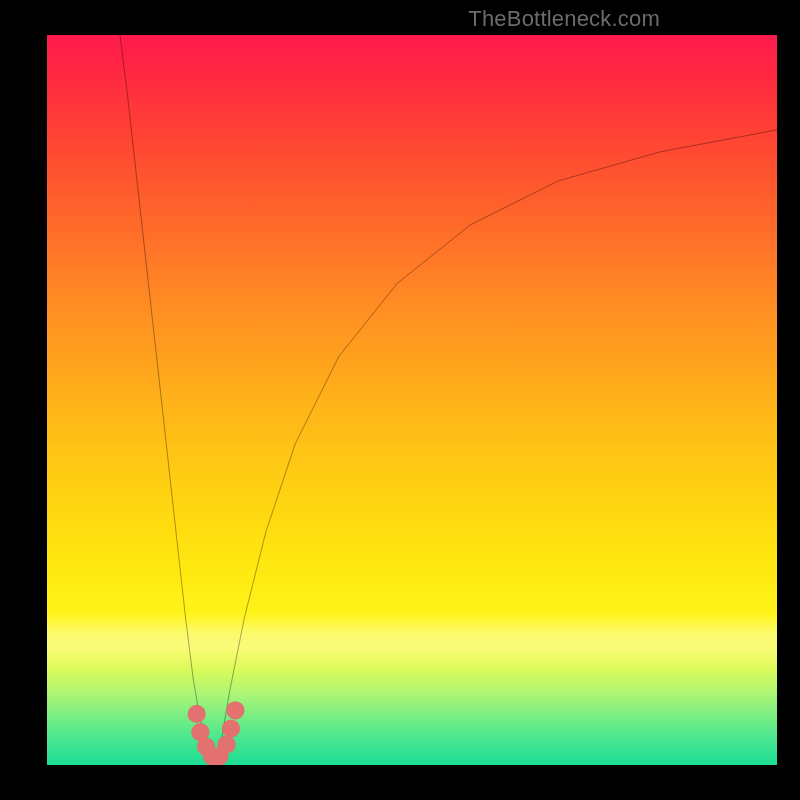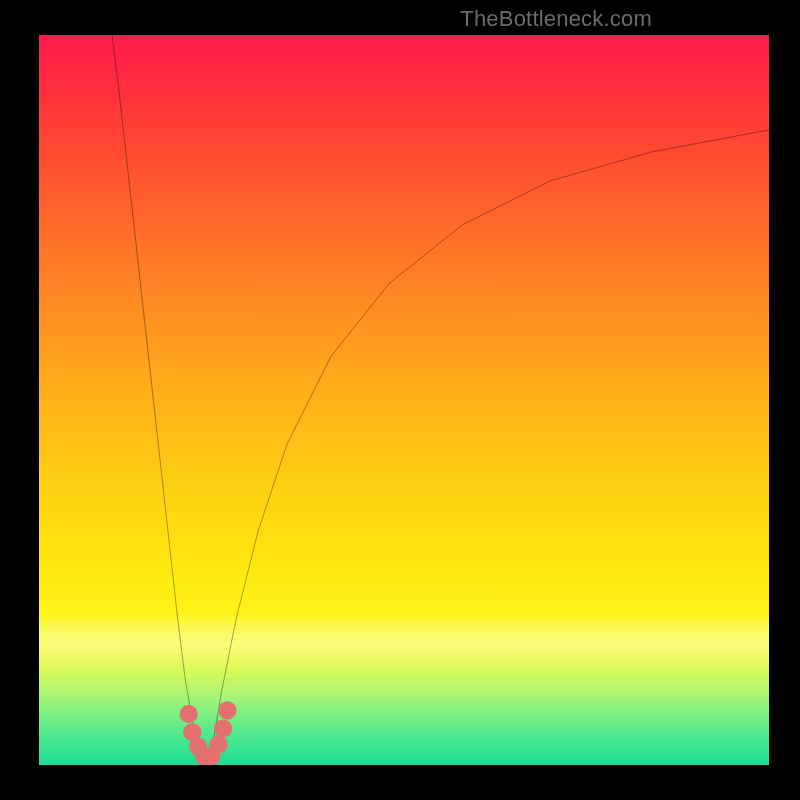--- a/index.html
+++ b/index.html
@@ -7,21 +7,21 @@
     padding: 0;
     width: 800px;
     height: 800px;
     overflow: hidden;
     background: #000;
     font-family: Arial, Helvetica, sans-serif;
   }
   .frame {
     position: absolute;
     top: 0;
-    left: 4px;
+    left: 12px;
     width: 660px;
     height: 800px;
     background: #000;
   }
   .plot-area {
     position: absolute;
     left: 35px;
     top: 35px;
     width: 730px;
     height: 730px;

